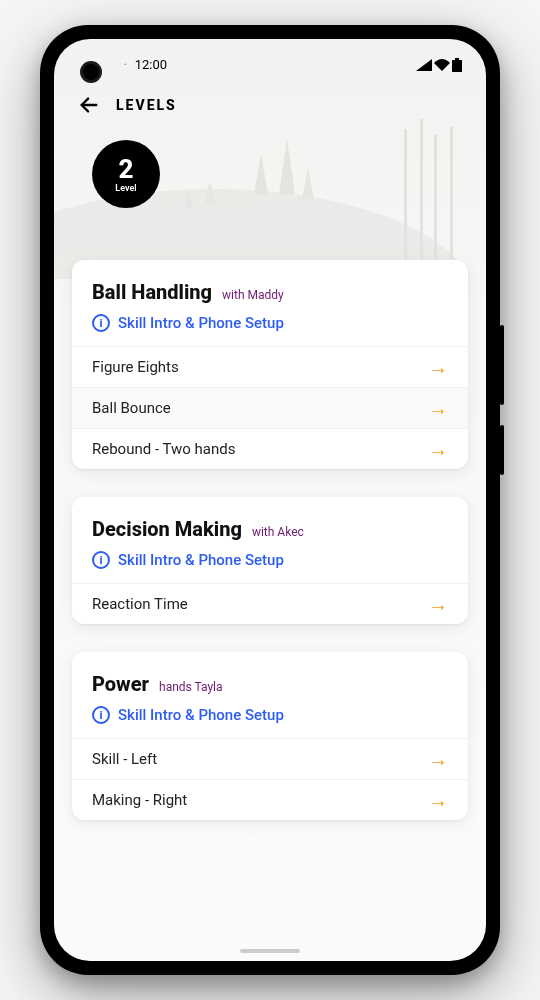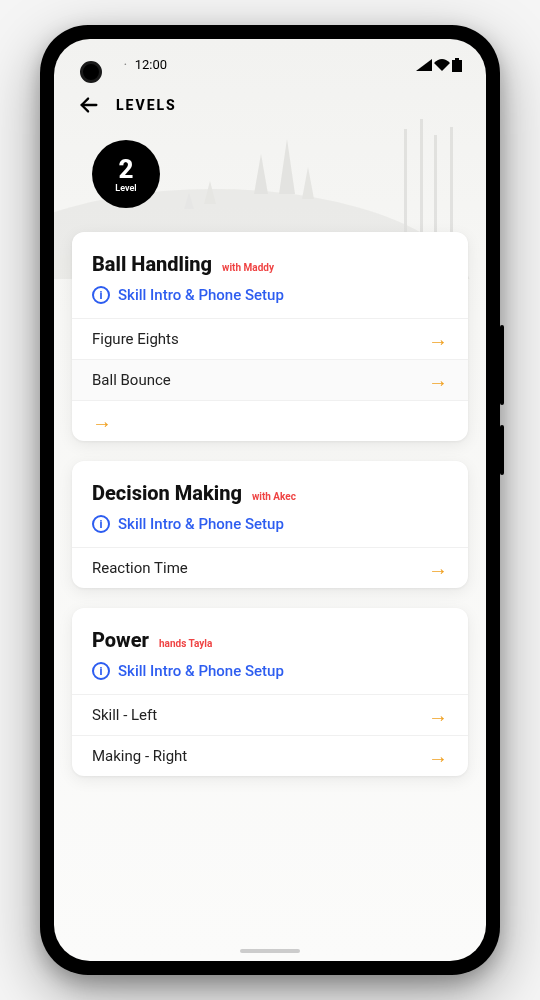--- a/index.html
+++ b/index.html
@@ -107,31 +107,32 @@
     padding: 14px 18px 0;
     position: relative;
     z-index: 2;
   }
   .card {
     background: #fff;
     border-radius: 12px;
     box-shadow: 0 4px 16px rgba(0,0,0,0.07), 0 1px 3px rgba(0,0,0,0.05);
     margin-bottom: 20px;
     overflow: hidden;
+    margin-top: 28px;
   }
   .card-head {
     padding: 20px 20px 14px;
   }
   .card-title-row {
     display: flex;
     align-items: baseline;
     gap: 10px;
   }
   .card-title { font-size: 20px; font-weight: 800; color: #111; }
-  .card-sub { font-size: 10px; color: #ef4444; font-weight: 700; }
+  .card-sub { font-size: 12px; color: #701a75; font-weight: 400; }
   .intro-row {
     display: flex;
     align-items: center;
     gap: 8px;
     margin-top: 10px;
     color: #2d5df0;
     font-size: 15px;
     font-weight: 500;
   }
   .info-icon {
@@ -244,20 +245,21 @@
         </div>
         <div class="exercise">
           <span>Figure Eights</span>
           <span class="arrow-right">→</span>
         </div>
         <div class="exercise alt">
           <span>Ball Bounce</span>
           <span class="arrow-right">→</span>
         </div>
         <div class="exercise">
+          <span>Rebound - Two hands</span>
           <span class="arrow-right">→</span>
         </div>
       </div>
 
       <div class="card">
         <div class="card-head">
           <div class="card-title-row">
             <span class="card-title">Decision Making</span>
             <span class="card-sub">with Akec</span>
           </div>

